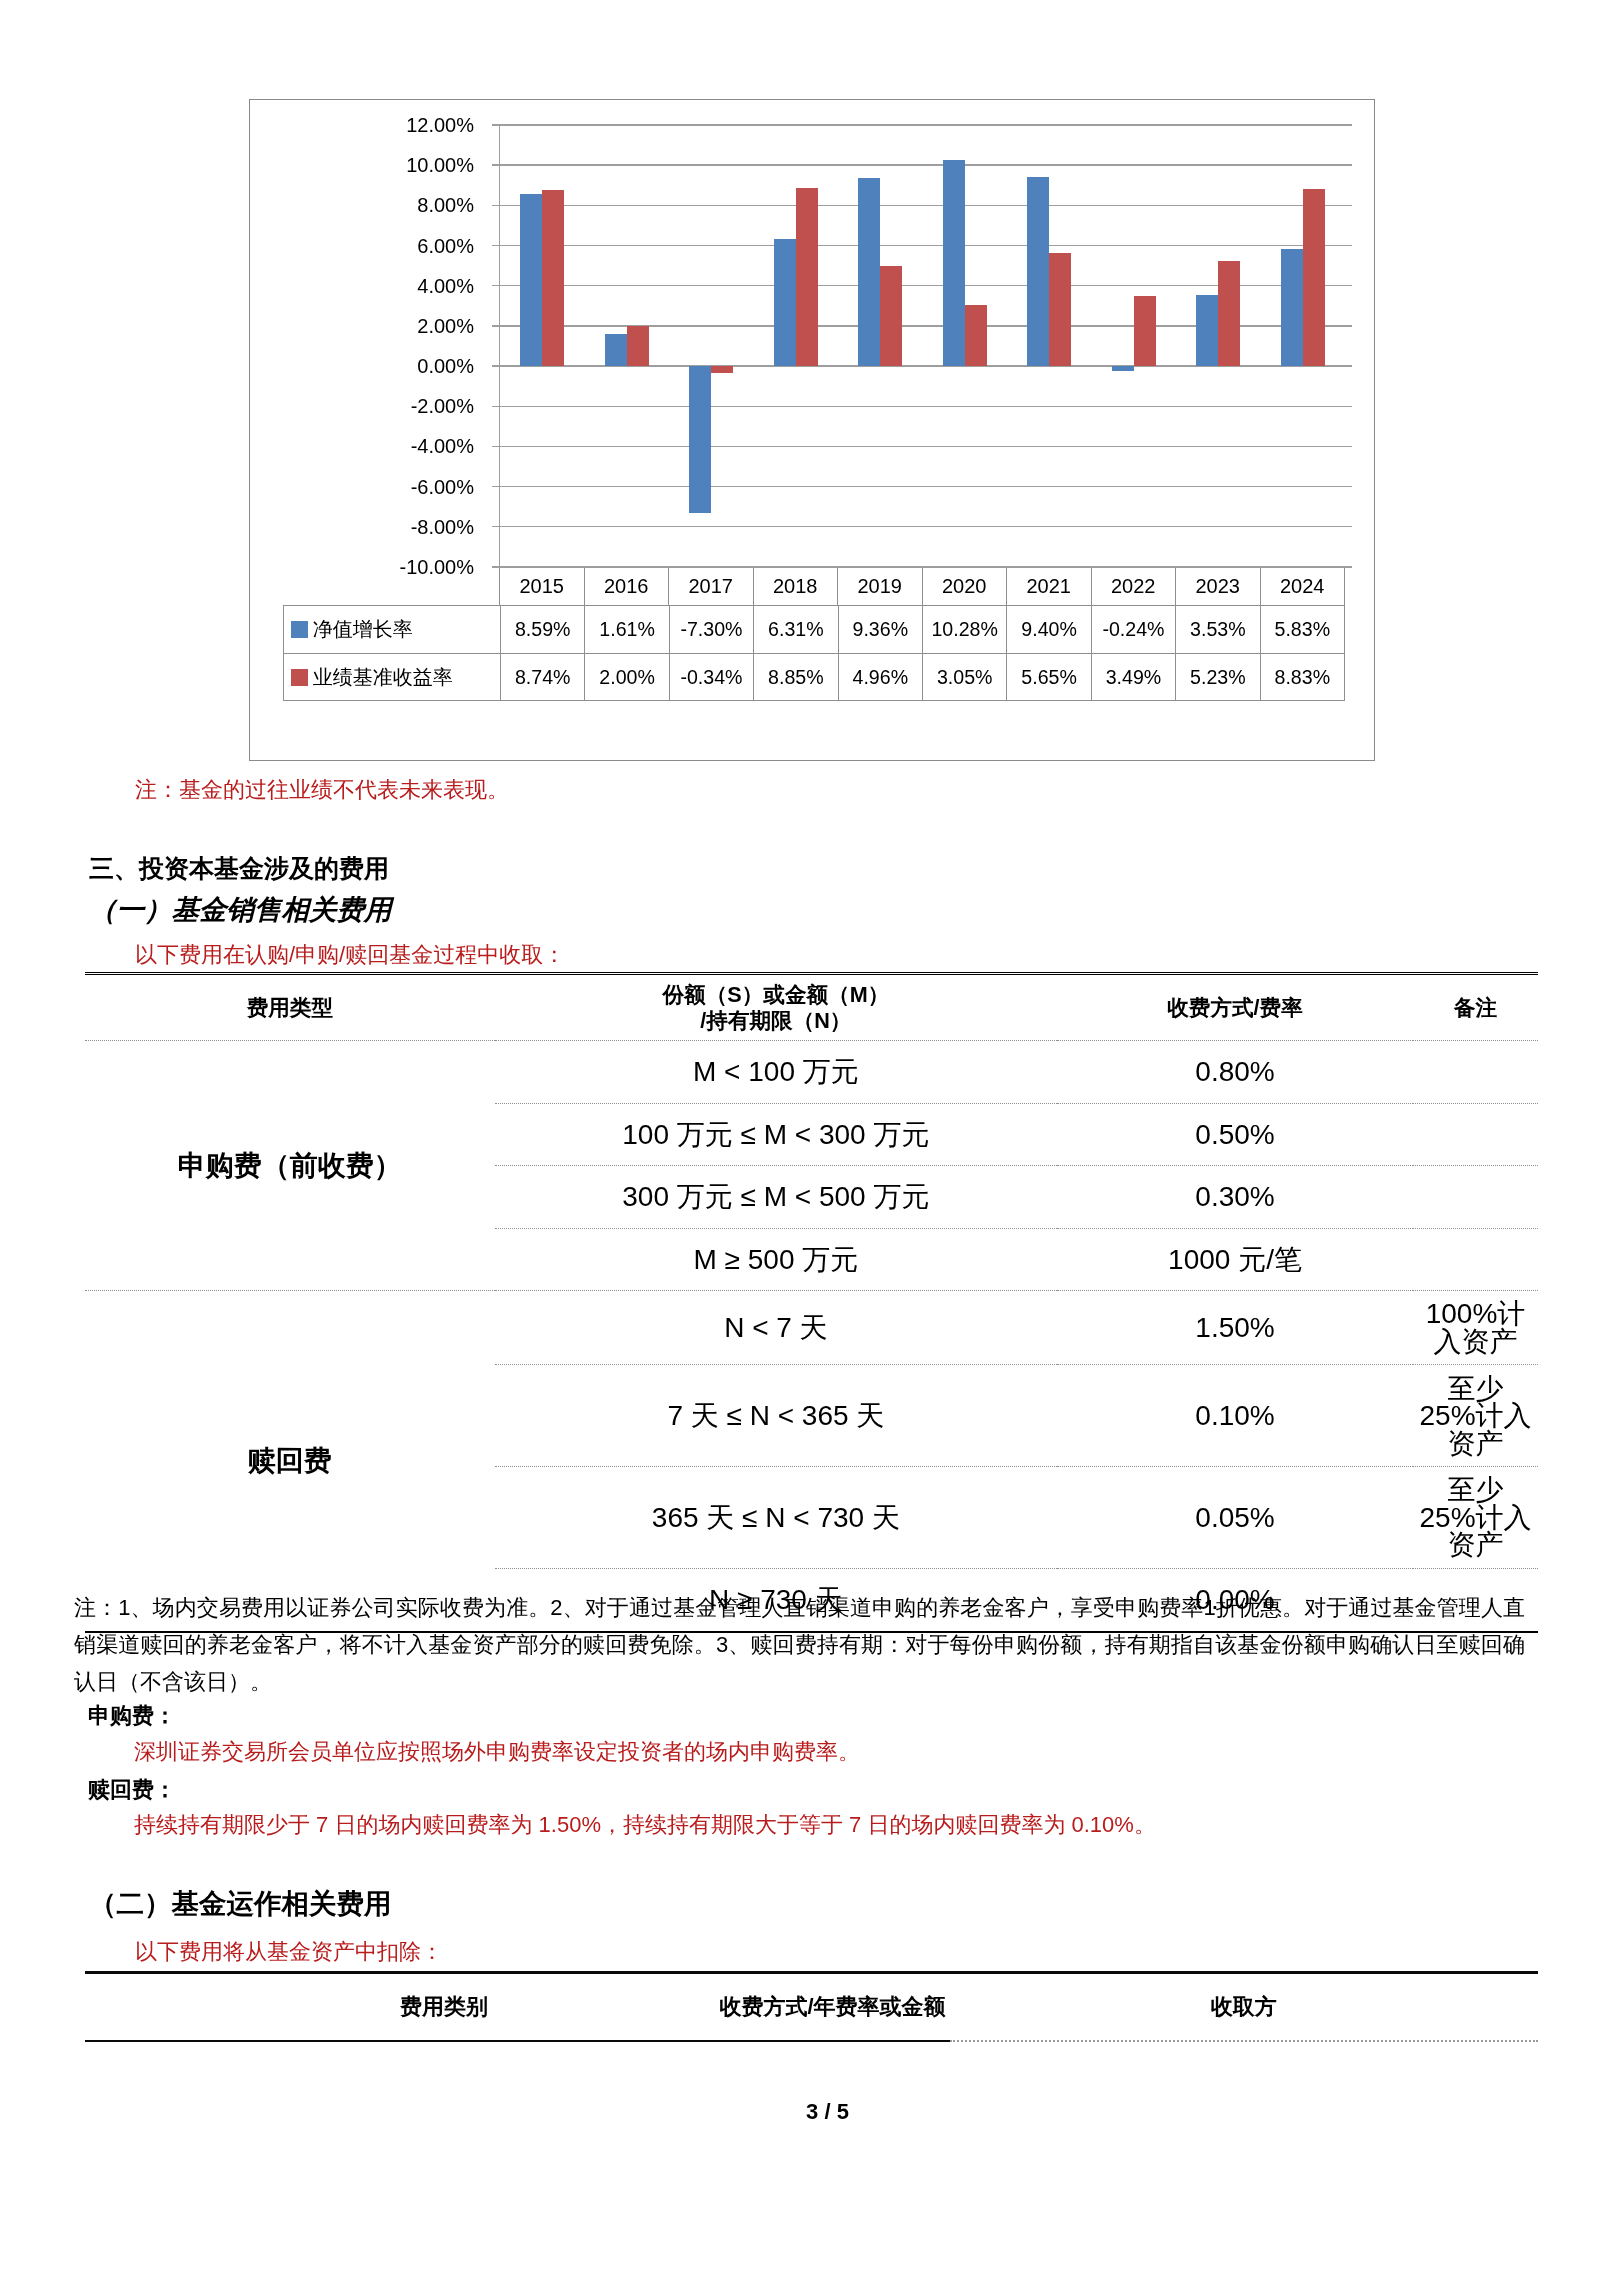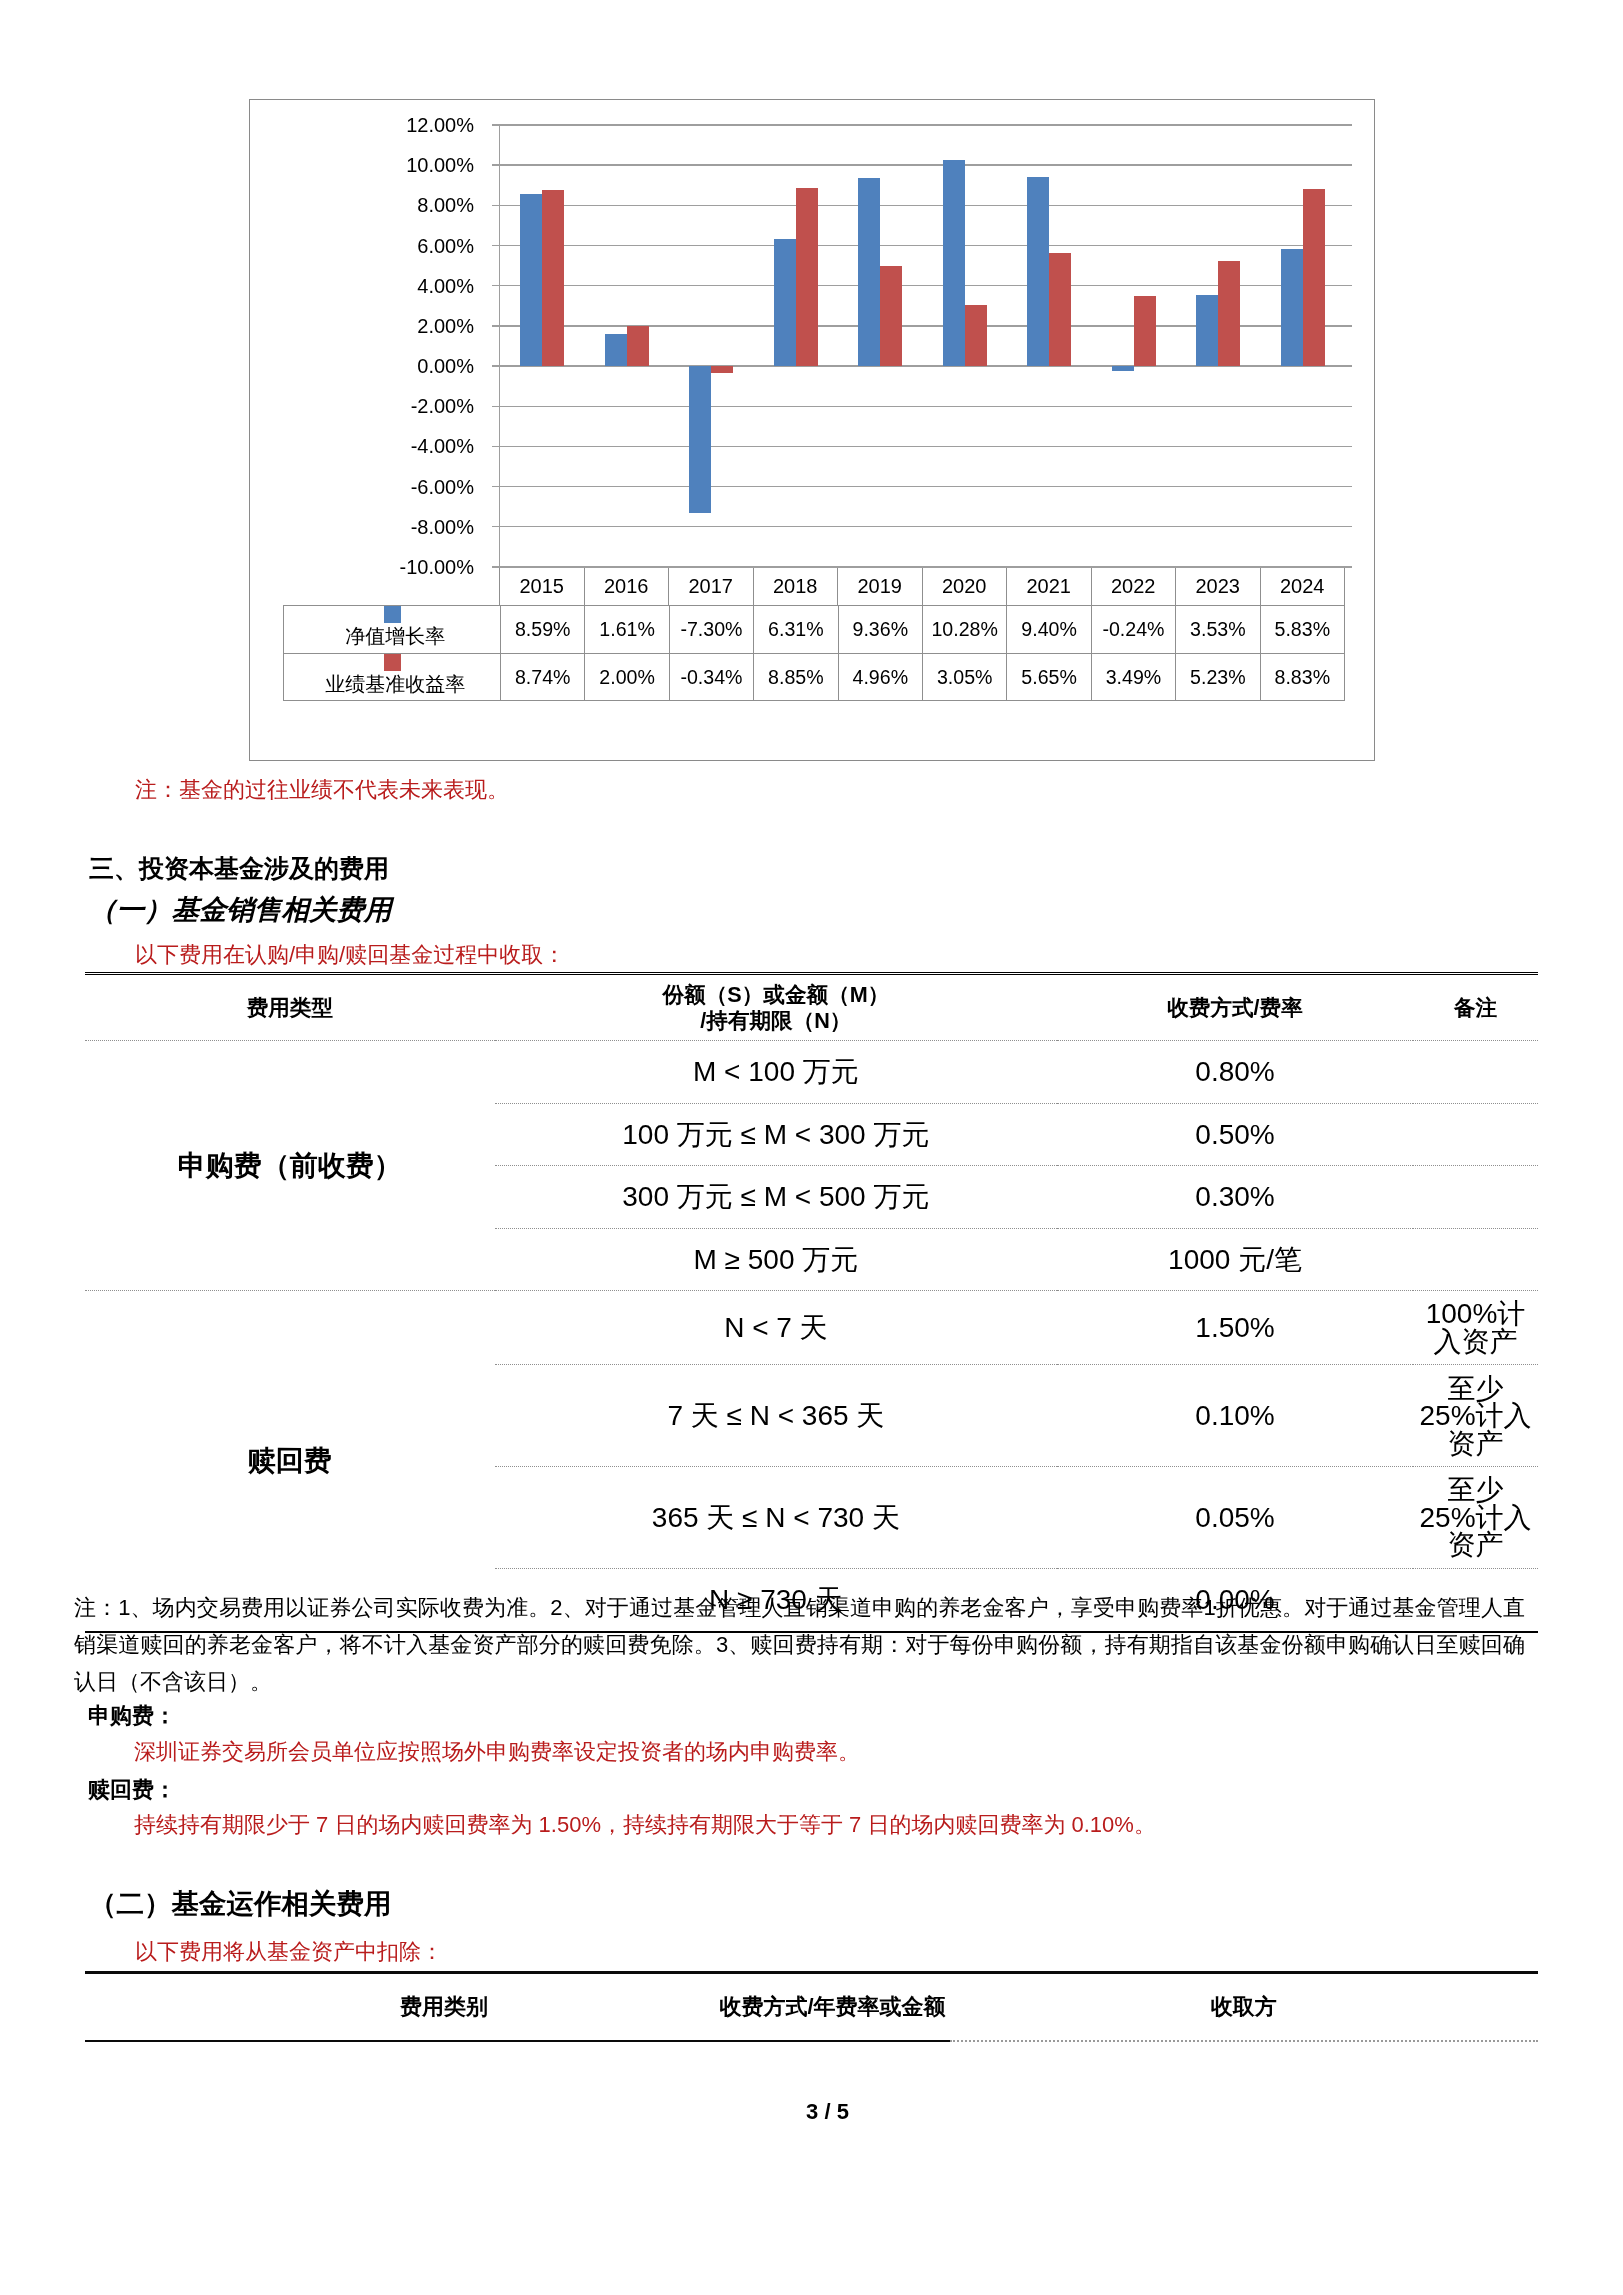--- a/index.html
+++ b/index.html
@@ -39,21 +39,21 @@
   }
   .x-cell:last-child{border-right:1.3px solid #8f8f8f;}
   .chart-data-table{
     display:grid;grid-template-columns:216px repeat(10,1fr);
     border:1.3px solid #8f8f8f;
   }
   .ct-cell{
     display:flex;align-items:center;justify-content:center;
     height:47px;font-size:19.6px;border-left:1.3px solid #8f8f8f;box-sizing:border-box;
   }
-  .ct-cell.first{border-left:none;justify-content:flex-start;padding-left:6.5px;flex-direction:column;}
+  .ct-cell.first{border-left:none;justify-content:flex-start;padding-left:6.5px;}
   .ct-cell.rtop{border-top:1.3px solid #8f8f8f;}
   .legend-swatch{width:17px;height:17px;display:inline-block;margin-right:5.2px;flex:0 0 auto;}
   .legend-name{
     font-family:"Liberation Serif","DejaVu Serif",serif;font-size:20px;white-space:nowrap;
   }
 
   
   .para{font-size:22px;line-height:30px;color:#b91c1c;margin-left:46px;}
   .h-main{font-size:25px;line-height:33px;font-weight:700;}
   .h-sub{font-size:27.5px;line-height:37px;font-weight:700;}

